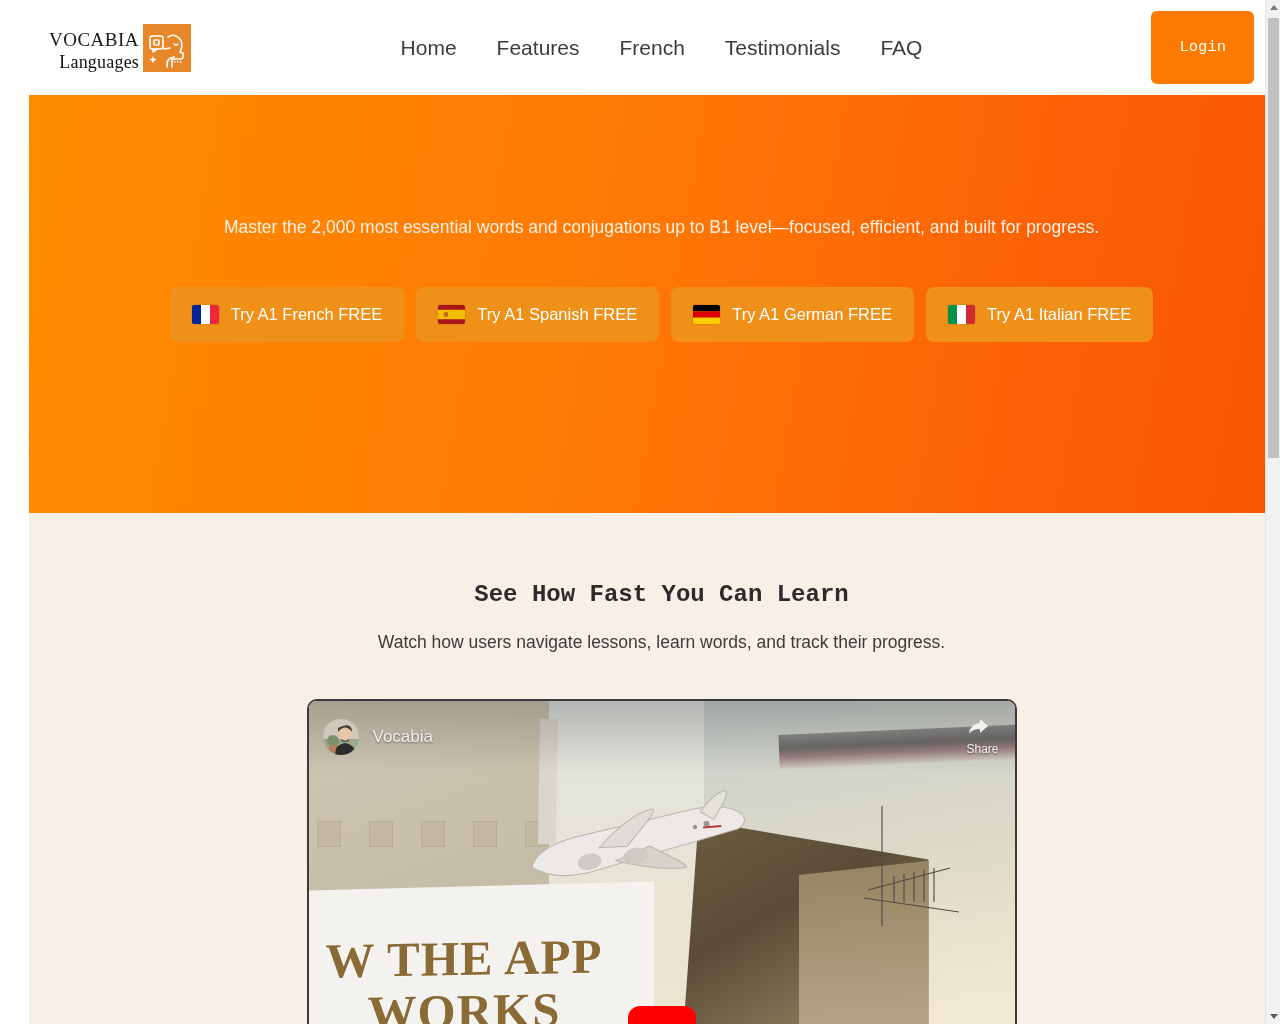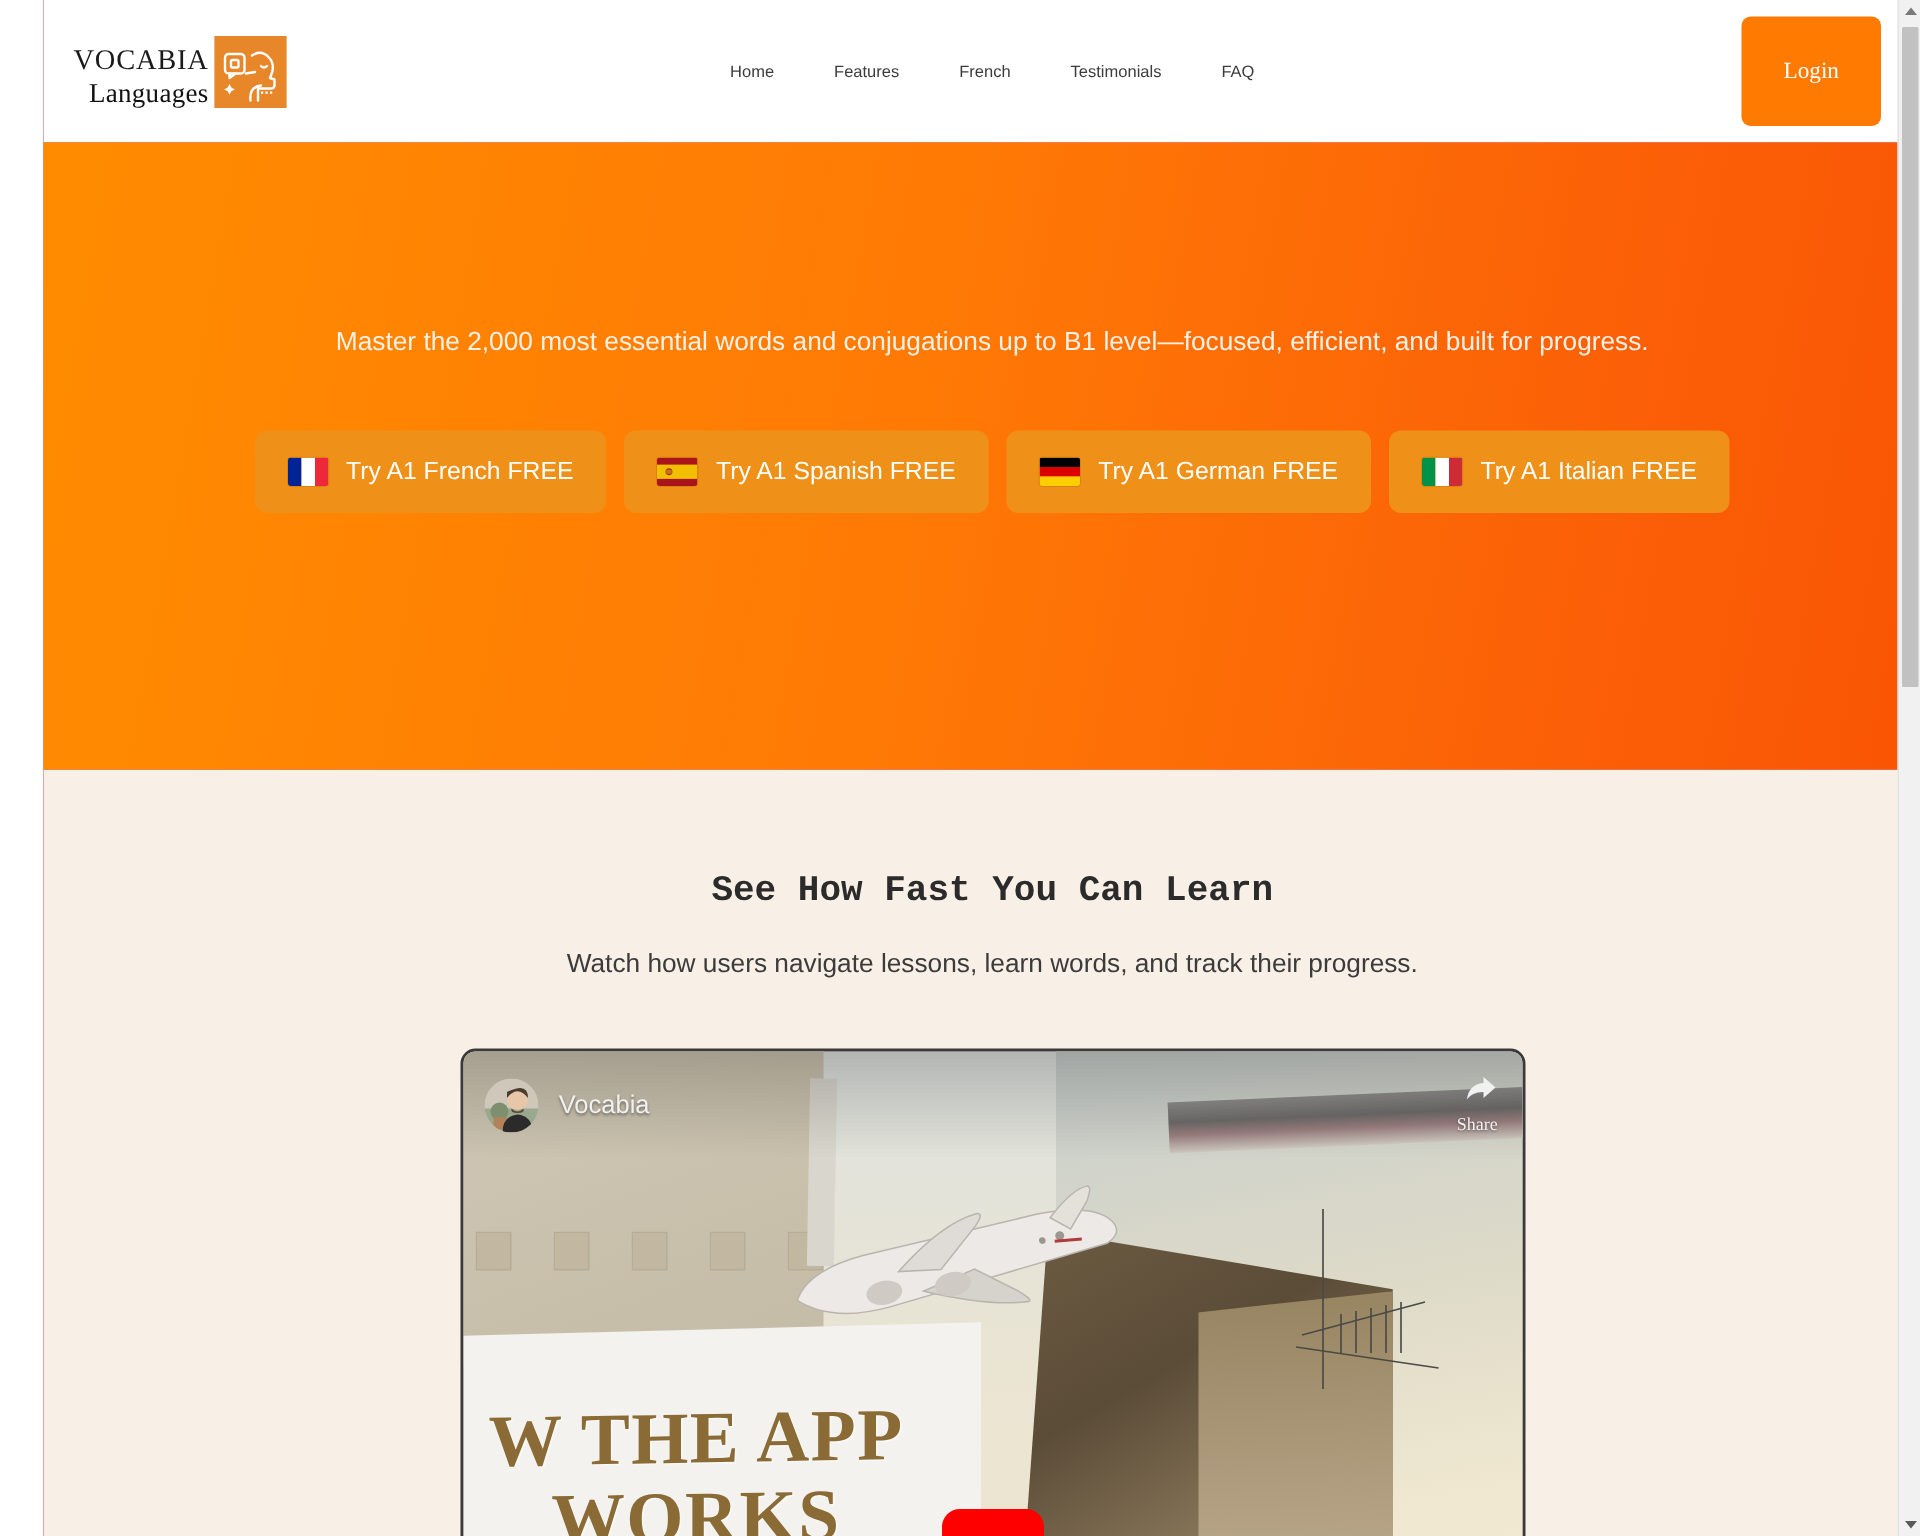--- a/index.html
+++ b/index.html
@@ -85,41 +85,41 @@
   .main-nav {
     position: absolute;
     left: 0; right: 0;
     display: flex;
     justify-content: center;
     gap: 40px;
     pointer-events: none;
   }
   .main-nav a {
     pointer-events: auto;
-    font-size: 11px;
+    font-size: 21px;
     color: #3c3c3c;
     text-decoration: none;
     font-family: "Liberation Sans", sans-serif;
   }
 
   .header-right {
     margin-left: auto;
     display: flex;
     align-items: center;
     padding-right: 20px;
   }
   .login-btn {
     background: #ff7a00;
     color: #ffffff;
     border: none;
     border-radius: 6px;
     font-size: 15.5px;
     padding: 28px 28px;
     cursor: pointer;
-    font-family: Liberation Serif, serif;
+    font-family: Liberation Mono, monospace;
     line-height: 1.1;
   }
 
   
   .hero {
     height: 418px;
     background: linear-gradient(100deg, #ff8c00 0%, #ff7a05 45%, #fb6007 80%, #f95403 100%);
     text-align: center;
     padding-top: 96px;
     position: relative;
@@ -299,25 +299,24 @@
   .yt-channel {
     color: #f1f1f1;
     font-size: 17px;
     margin-left: 14px;
     text-shadow: 0 1px 2px rgba(0,0,0,.45);
   }
   .yt-share {
     margin-left: auto;
     display: flex;
     flex-direction: column;
-    align-items: flex-end;
+    align-items: flex-start;
     color: #f1f1f1;
     gap: 1px;
     cursor: pointer;
-    font-family: Liberation Serif, serif;
   }
   .yt-share .lbl {
     font-size: 12px;
     text-shadow: 0 1px 2px rgba(0,0,0,.45);
   }
 
   .yt-play {
     position: absolute;
     left: 50%; top: 305px;
     transform: translateX(-50%);

